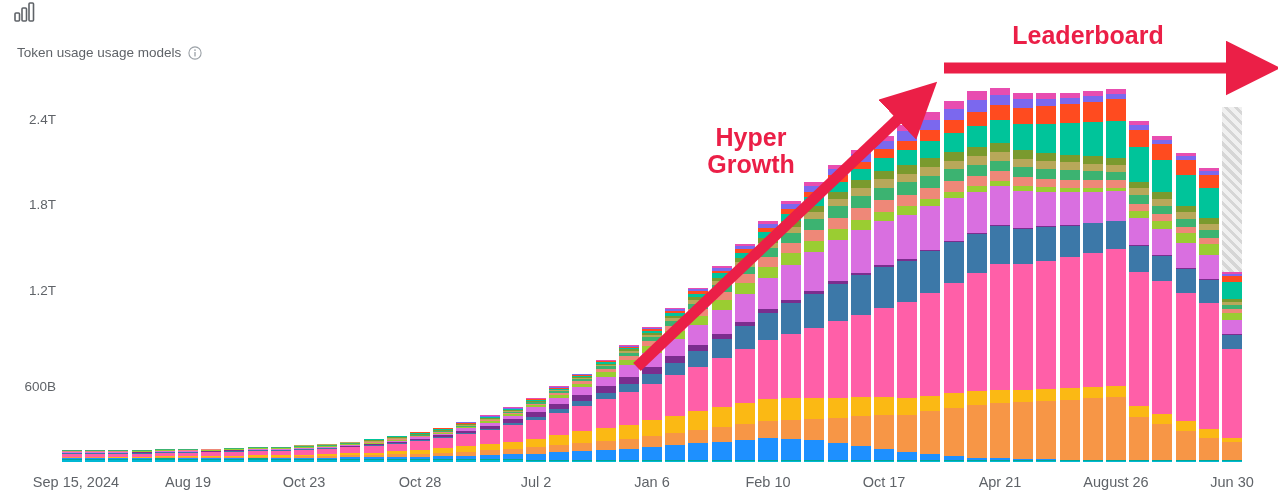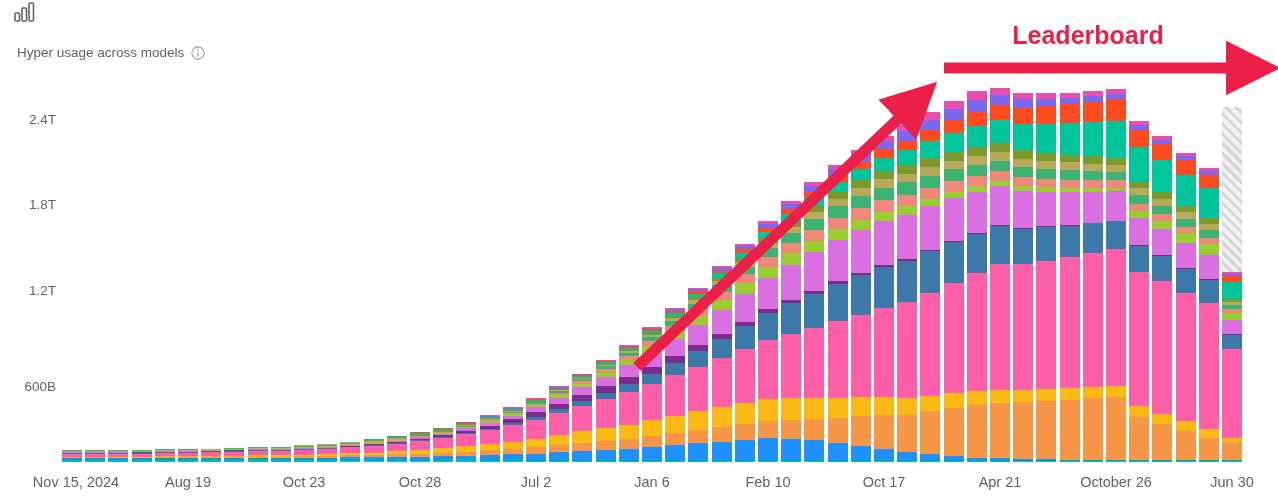--- a/index.html
+++ b/index.html
@@ -53,21 +53,21 @@
     <span class="lb-icon">
       <svg width="24" height="20" viewBox="0 0 24 20">
         <rect x="1" y="11" width="4.5" height="8" rx="1" fill="none" stroke="#5f6368" stroke-width="1.6"></rect>
         <rect x="8" y="6" width="4.5" height="13" rx="1" fill="none" stroke="#5f6368" stroke-width="1.6"></rect>
         <rect x="15" y="1" width="4.5" height="18" rx="1" fill="none" stroke="#5f6368" stroke-width="1.6"></rect>
       </svg>
     </span>
   </div>
 
   <div class="subhead">
-    <span class="subhead-text">Hyper usage across models</span>
+    <span class="subhead-text">Token usage usage models</span>
     <span class="info-icon">
       <svg width="14" height="14" viewBox="0 0 14 14">
         <circle cx="7" cy="7" r="6.1" fill="none" stroke="#9aa0a6" stroke-width="1.1"></circle>
         <circle cx="7" cy="4.1" r="0.85" fill="#9aa0a6"></circle>
         <rect x="6.35" y="5.9" width="1.3" height="4.6" rx="0.6" fill="#9aa0a6"></rect>
       </svg>
     </span>
   </div>
 
   <div class="plot">
@@ -1014,43 +1014,47 @@
           <div class="seg" style="background: rgb(122, 154, 46); height: 2.86154px;"></div>
           <div class="seg" style="background: rgb(0, 196, 154); height: 17.1692px;"></div>
           <div class="seg" style="background: rgb(255, 75, 31); height: 5.72308px;"></div>
           <div class="seg" style="background: rgb(123, 104, 238); height: 2.28923px;"></div>
           <div class="seg" style="background: rgb(232, 77, 176); height: 1.71692px;"></div>
         </div>
       </div>
   </div>
 
   <div class="xaxis" id="xaxis">
-      <div class="xtick" style="left: 76px;">Nov 15, 2024</div>
+      <div class="xtick" style="left: 76px;">Sep 15, 2024</div>
       <div class="xtick" style="left: 188px;">Aug 19</div>
       <div class="xtick" style="left: 304px;">Oct 23</div>
       <div class="xtick" style="left: 420px;">Oct 28</div>
       <div class="xtick" style="left: 536px;">Jul 2</div>
       <div class="xtick" style="left: 652px;">Jan 6</div>
       <div class="xtick" style="left: 768px;">Feb 10</div>
       <div class="xtick" style="left: 884px;">Oct 17</div>
       <div class="xtick" style="left: 1000px;">Apr 21</div>
-      <div class="xtick" style="left: 1116px;">October 26</div>
+      <div class="xtick" style="left: 1116px;">August 26</div>
       <div class="xtick" style="left: 1232px;">Jun 30</div>
     </div>
 
   <svg class="arrow-svg" viewBox="0 0 1278 503">
     <defs>
       <marker id="head-diag" markerWidth="5" markerHeight="5" refX="2.6" refY="2.5" orient="auto">
         <path d="M0,0 L5,2.5 L0,5 z" fill="#EB1F47"></path>
       </marker>
       <marker id="head-flat" markerWidth="5" markerHeight="5" refX="2.4" refY="2.5" orient="auto">
         <path d="M0,0 L5,2.5 L0,5 z" fill="#EB1F47"></path>
       </marker>
     </defs>
     <line x1="637" y1="367" x2="918" y2="100" stroke="#EB1F47" stroke-width="11" marker-end="url(#head-diag)"></line>
     <line x1="944" y1="68" x2="1252" y2="68" stroke="#EB1F47" stroke-width="11" marker-end="url(#head-flat)"></line>
   </svg>
 
+  <div class="anno" id="anno-hyper" style="color: rgb(235, 31, 71);">
+      <div class="anno-line">Hyper</div>
+      <div class="anno-line">Growth</div>
+    </div>
   <div class="anno" id="anno-flat" style="color: rgb(235, 31, 71);">
       <div class="anno-line">Leaderboard</div>
     </div>
 
 </div>
 
 </body></html>

